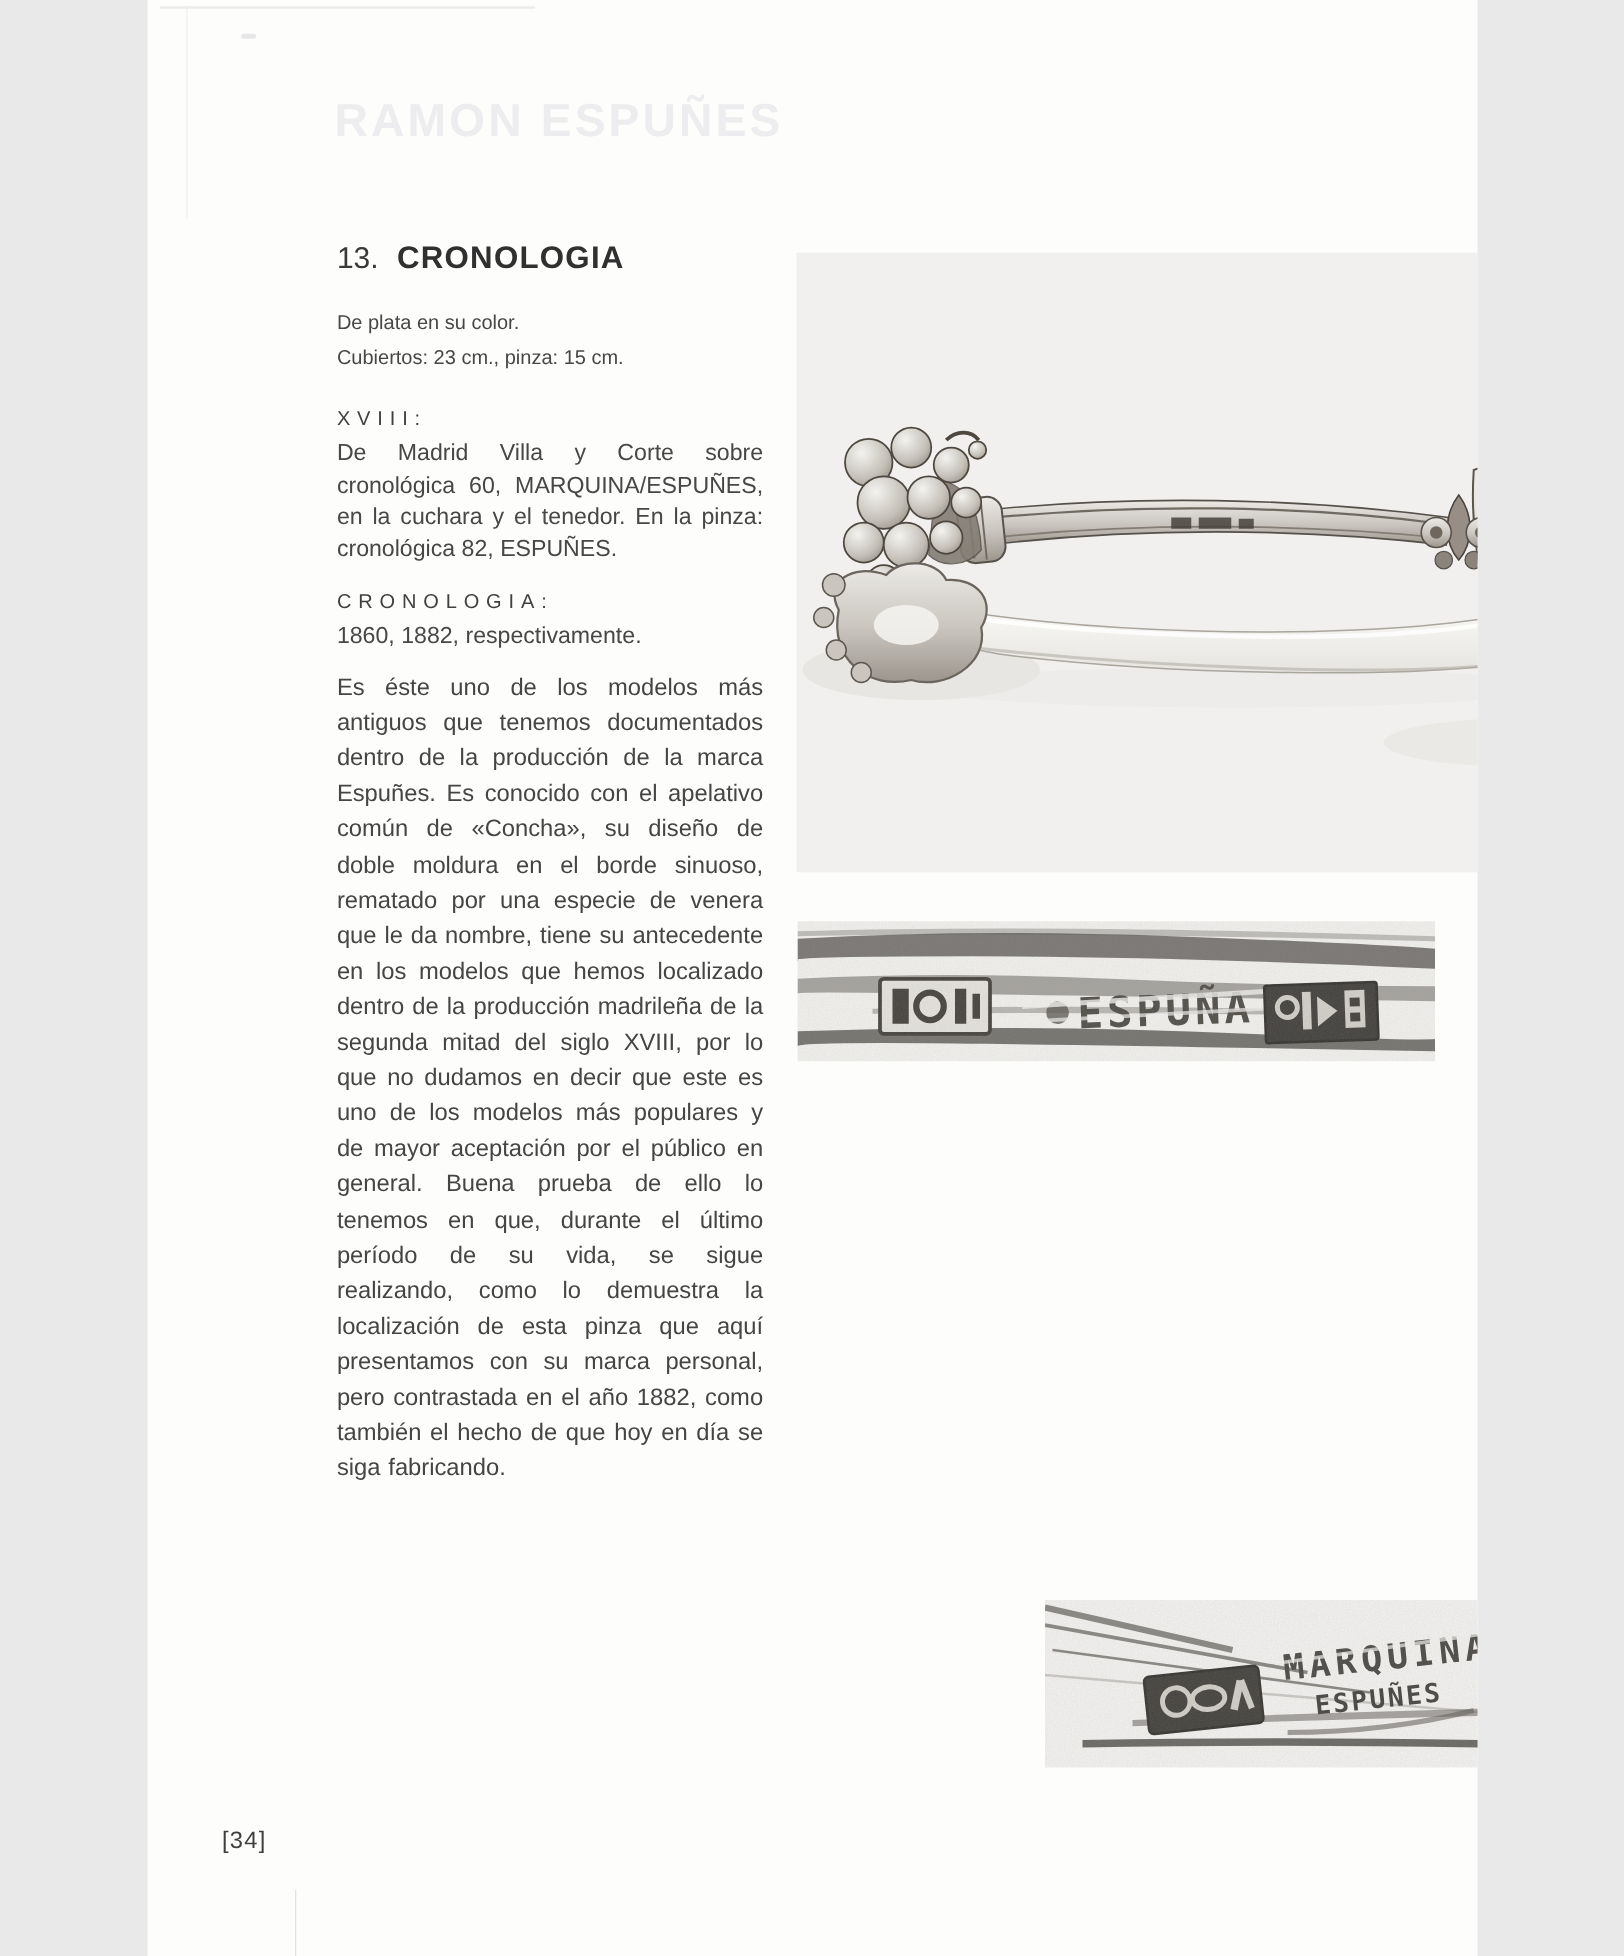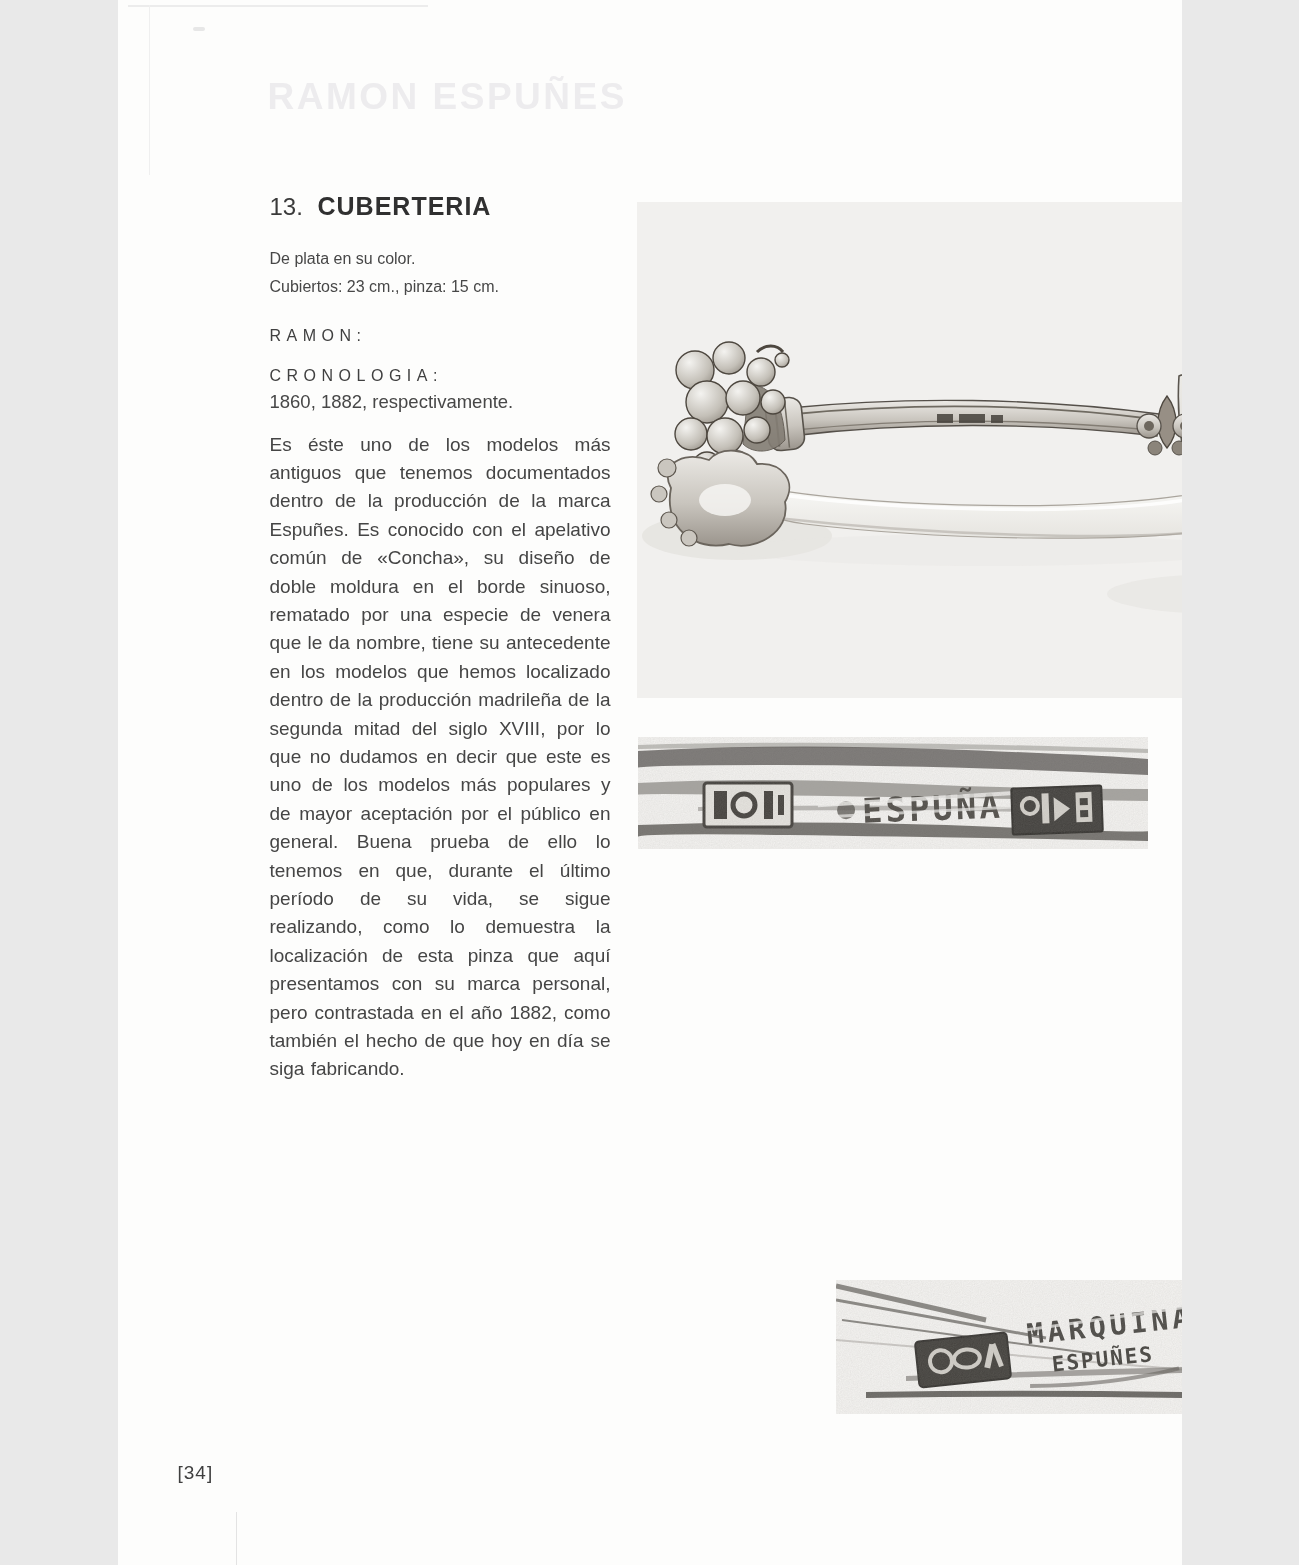--- a/index.html
+++ b/index.html
@@ -60,28 +60,29 @@
       <rect x="21" y="58" width="22" height="9" rx="3"></rect>
       <path d="M32 70 C37 80 37 92 32 100 C27 92 27 80 32 70 Z"></path>
       <path d="M27 70 C17 76 13 86 17 92 C23 88 27 80 29 72 Z"></path>
       <path d="M37 70 C47 76 51 86 47 92 C41 88 37 80 35 72 Z"></path>
     </g>
   </svg>
 
   <div class="left-col">
     <div class="title-row">
       <span class="item-no">13.</span>
-      <h1 class="item-title">CUBERTERIA</h1>
+      <h1 class="item-title">CRONOLOGIA</h1>
     </div>
 
     <p class="intro">De plata en su color.
 Cubiertos: 23 cm., pinza: 15 cm.</p>
 
     <div class="section">
-      <div class="sec-label">RAMON:</div>
+      <div class="sec-label">XVIII:</div>
+      <p class="sec-text">De Madrid Villa y Corte sobre cronológica 60, MARQUINA/ESPUÑES, en la cuchara y el tenedor. En la pinza: cronológica 82, ESPUÑES.</p>
     </div>
 
     <div class="section tight">
       <div class="sec-label">CRONOLOGIA:</div>
       <p class="sec-text">1860, 1882, respectivamente.</p>
     </div>
 
 
     <p class="body-text">Es éste uno de los modelos más antiguos que tenemos documentados dentro de la producción de la marca Espuñes. Es conocido con el apelativo común de «Concha», su diseño de doble moldura en el borde sinuoso, rematado por una especie de venera que le da nombre, tiene su antecedente en los modelos que hemos localizado dentro de la producción madrileña de la segunda mitad del siglo XVIII, por lo que no dudamos en decir que este es uno de los modelos más populares y de mayor aceptación por el público en general. Buena prueba de ello lo tenemos en que, durante el último período de su vida, se sigue realizando, como lo demuestra la localización de esta pinza que aquí presentamos con su marca personal, pero contrastada en el año 1882, como también el hecho de que hoy en día se siga fabricando.</p>
   </div>

